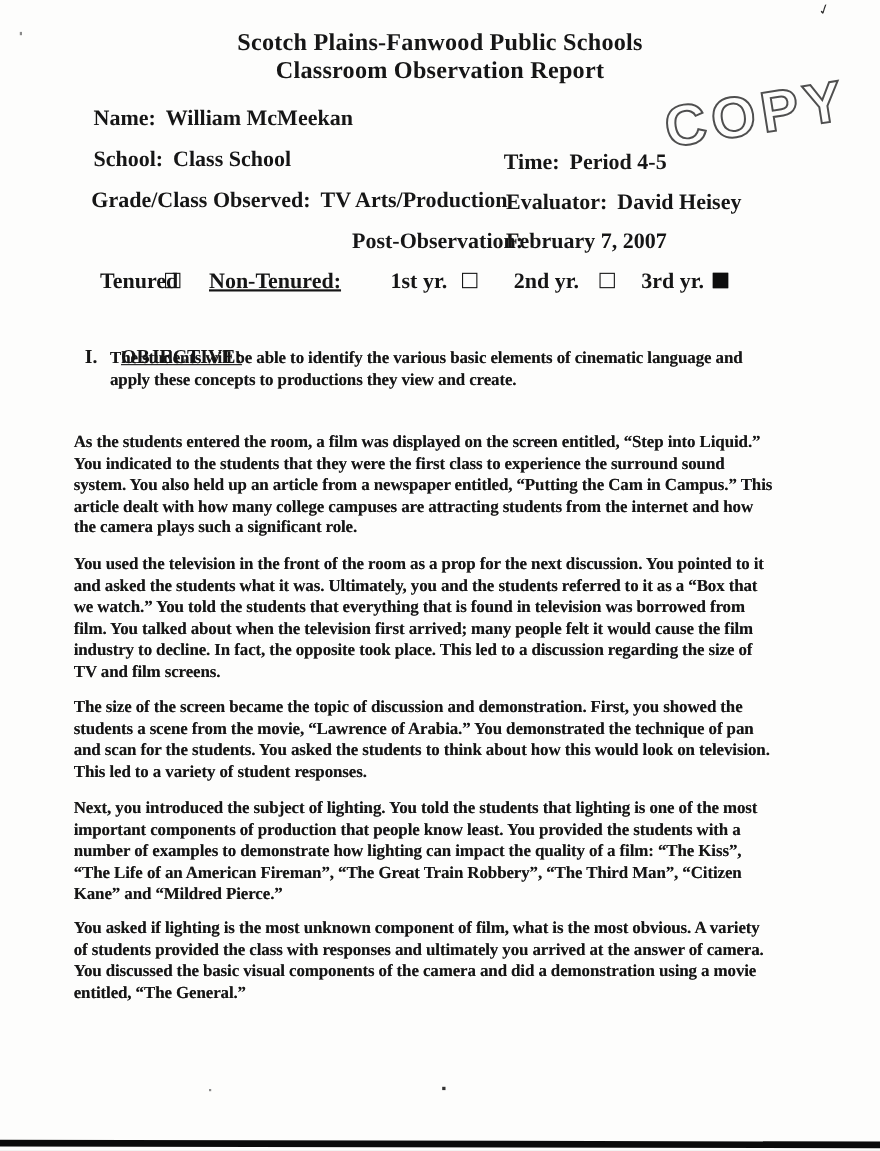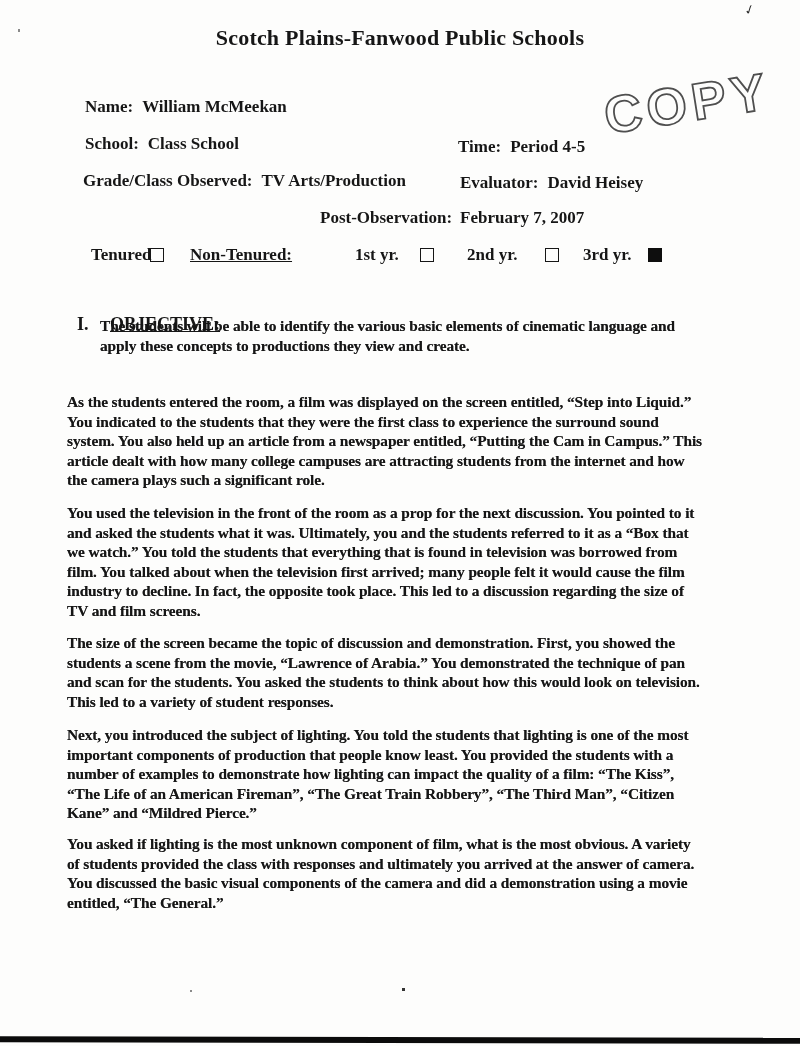--- a/index.html
+++ b/index.html
@@ -3,21 +3,21 @@
 <meta charset="utf-8">
 <style>
   html,body{margin:0;padding:0;background:#e9e9e9;}
   .page{
     position:relative;width:800px;height:1046px;background:#fdfdfc;
     font-family:"Liberation Serif",serif;font-weight:bold;color:#161616;
     overflow:hidden;margin:0 auto;
   }
   .title-block{position:absolute;top:25px;left:0;width:100%;text-align:center;}
   .title-line{font-size:22px;line-height:26px;letter-spacing:0.2px;}
-  .f{position:absolute;font-size:17px;white-space:nowrap;}
+  .f{position:absolute;font-size:20px;white-space:nowrap;}
   .lbl{margin-right:9px;}
   .cbx{position:absolute;width:12px;height:12px;border:1.7px solid #161616;background:transparent;}
   .cbx.filled{background:#0e0e0e;border-color:#0e0e0e;}
   .underline{text-decoration:underline;}
   .sec{position:absolute;left:77px;font-size:18px;white-space:nowrap;margin-top:20px;}
   .num{display:inline-block;width:33px;}
   .sechead{text-decoration:underline;}
   .para{
     position:absolute;left:67px;width:636px;font-size:15.4px;line-height:19.6px;
     letter-spacing:-0.1px;text-shadow:0 0 0.3px rgba(0,0,0,0.55);
@@ -33,20 +33,21 @@
   .speck-dark{background:#333;}
   .speck-check{position:absolute;top:2px;left:744px;font-size:13px;color:#2b2b2b;transform:rotate(-18deg);font-family:"DejaVu Sans",sans-serif;}
 </style>
 </head>
 <body>
 
 <div class="page">
 
   <div class="title-block">
     <div class="title-line">Scotch Plains-Fanwood Public Schools</div>
+    <div class="title-line">Classroom Observation Report</div>
   </div>
 
   <svg class="stamp" width="200" height="100" viewBox="0 0 200 100">
     <text x="8" y="72" transform="rotate(-9 100 50)">COPY</text>
   </svg>
 
   <div class="f" style="top:97px;left:85px">
     <span class="lbl">Name:</span><span>William McMeekan</span>
   </div>
 

